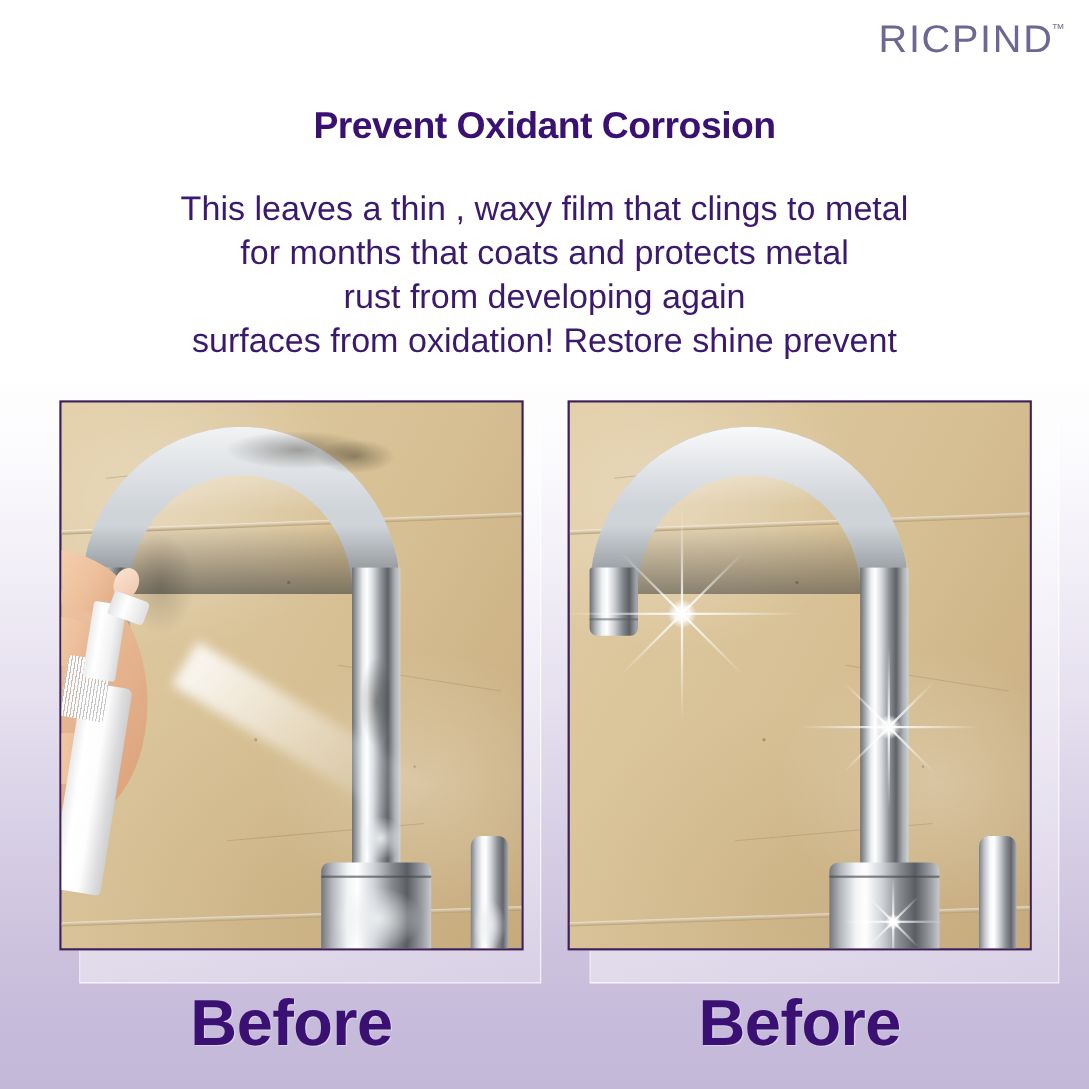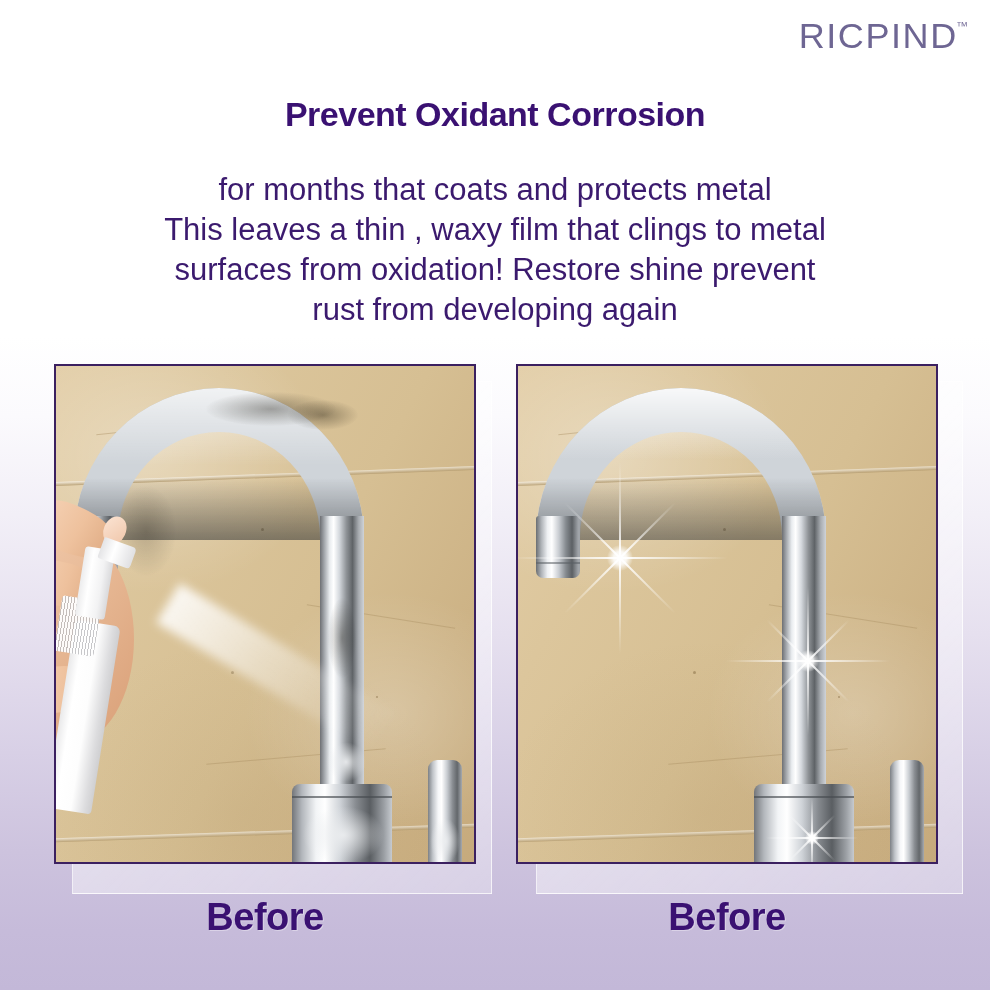--- a/index.html
+++ b/index.html
@@ -257,21 +257,21 @@
     transform-origin: 0 50%;
     height: 2px;
     background: linear-gradient(to right, rgba(255,255,255,0.98), rgba(255,255,255,0.0));
     margin-top: -1px;
   }
 
   
   .caption {
     position: absolute;
     top: 896px;
-    font-size: 38px;
+    font-size: 59px;
     font-weight: bold;
     color: #3a1172;
     letter-spacing: -0.5px;
     text-align: center;
     text-shadow: 1px 1px 0 rgba(255,255,255,0.35);
   }
   #caption-before { left: 54px;  width: 422px; }
   #caption-after  { left: 516px; width: 422px; }
 </style>
 </head>
@@ -280,24 +280,24 @@
 <div id="page">
 
   <div id="brand">
     <span class="wordmark">RICPIND</span>
     <span class="tm">™</span>
   </div>
 
   <div id="headline">Prevent Oxidant Corrosion</div>
 
   <div id="subcopy">
+    <span class="ln">This leaves a thin , waxy film that clings to metal</span>
     <span class="ln">for months that coats and protects metal</span>
-    <span class="ln">This leaves a thin , waxy film that clings to metal</span>
+    <span class="ln">rust from developing again</span>
     <span class="ln">surfaces from oxidation! Restore shine prevent</span>
-    <span class="ln">rust from developing again</span>
   </div>
 
   <div class="ghost-panel" id="ghost-left"></div>
   <div class="ghost-panel" id="ghost-right"></div>
 
   <div class="photo-frame" id="photo-before">
     <div class="scene">
       <div class="grout-h" style="top:108px; transform:rotate(-2.2deg);"></div>
       <div class="grout-h" style="top:465px; transform:rotate(-2.0deg);"></div>
 

